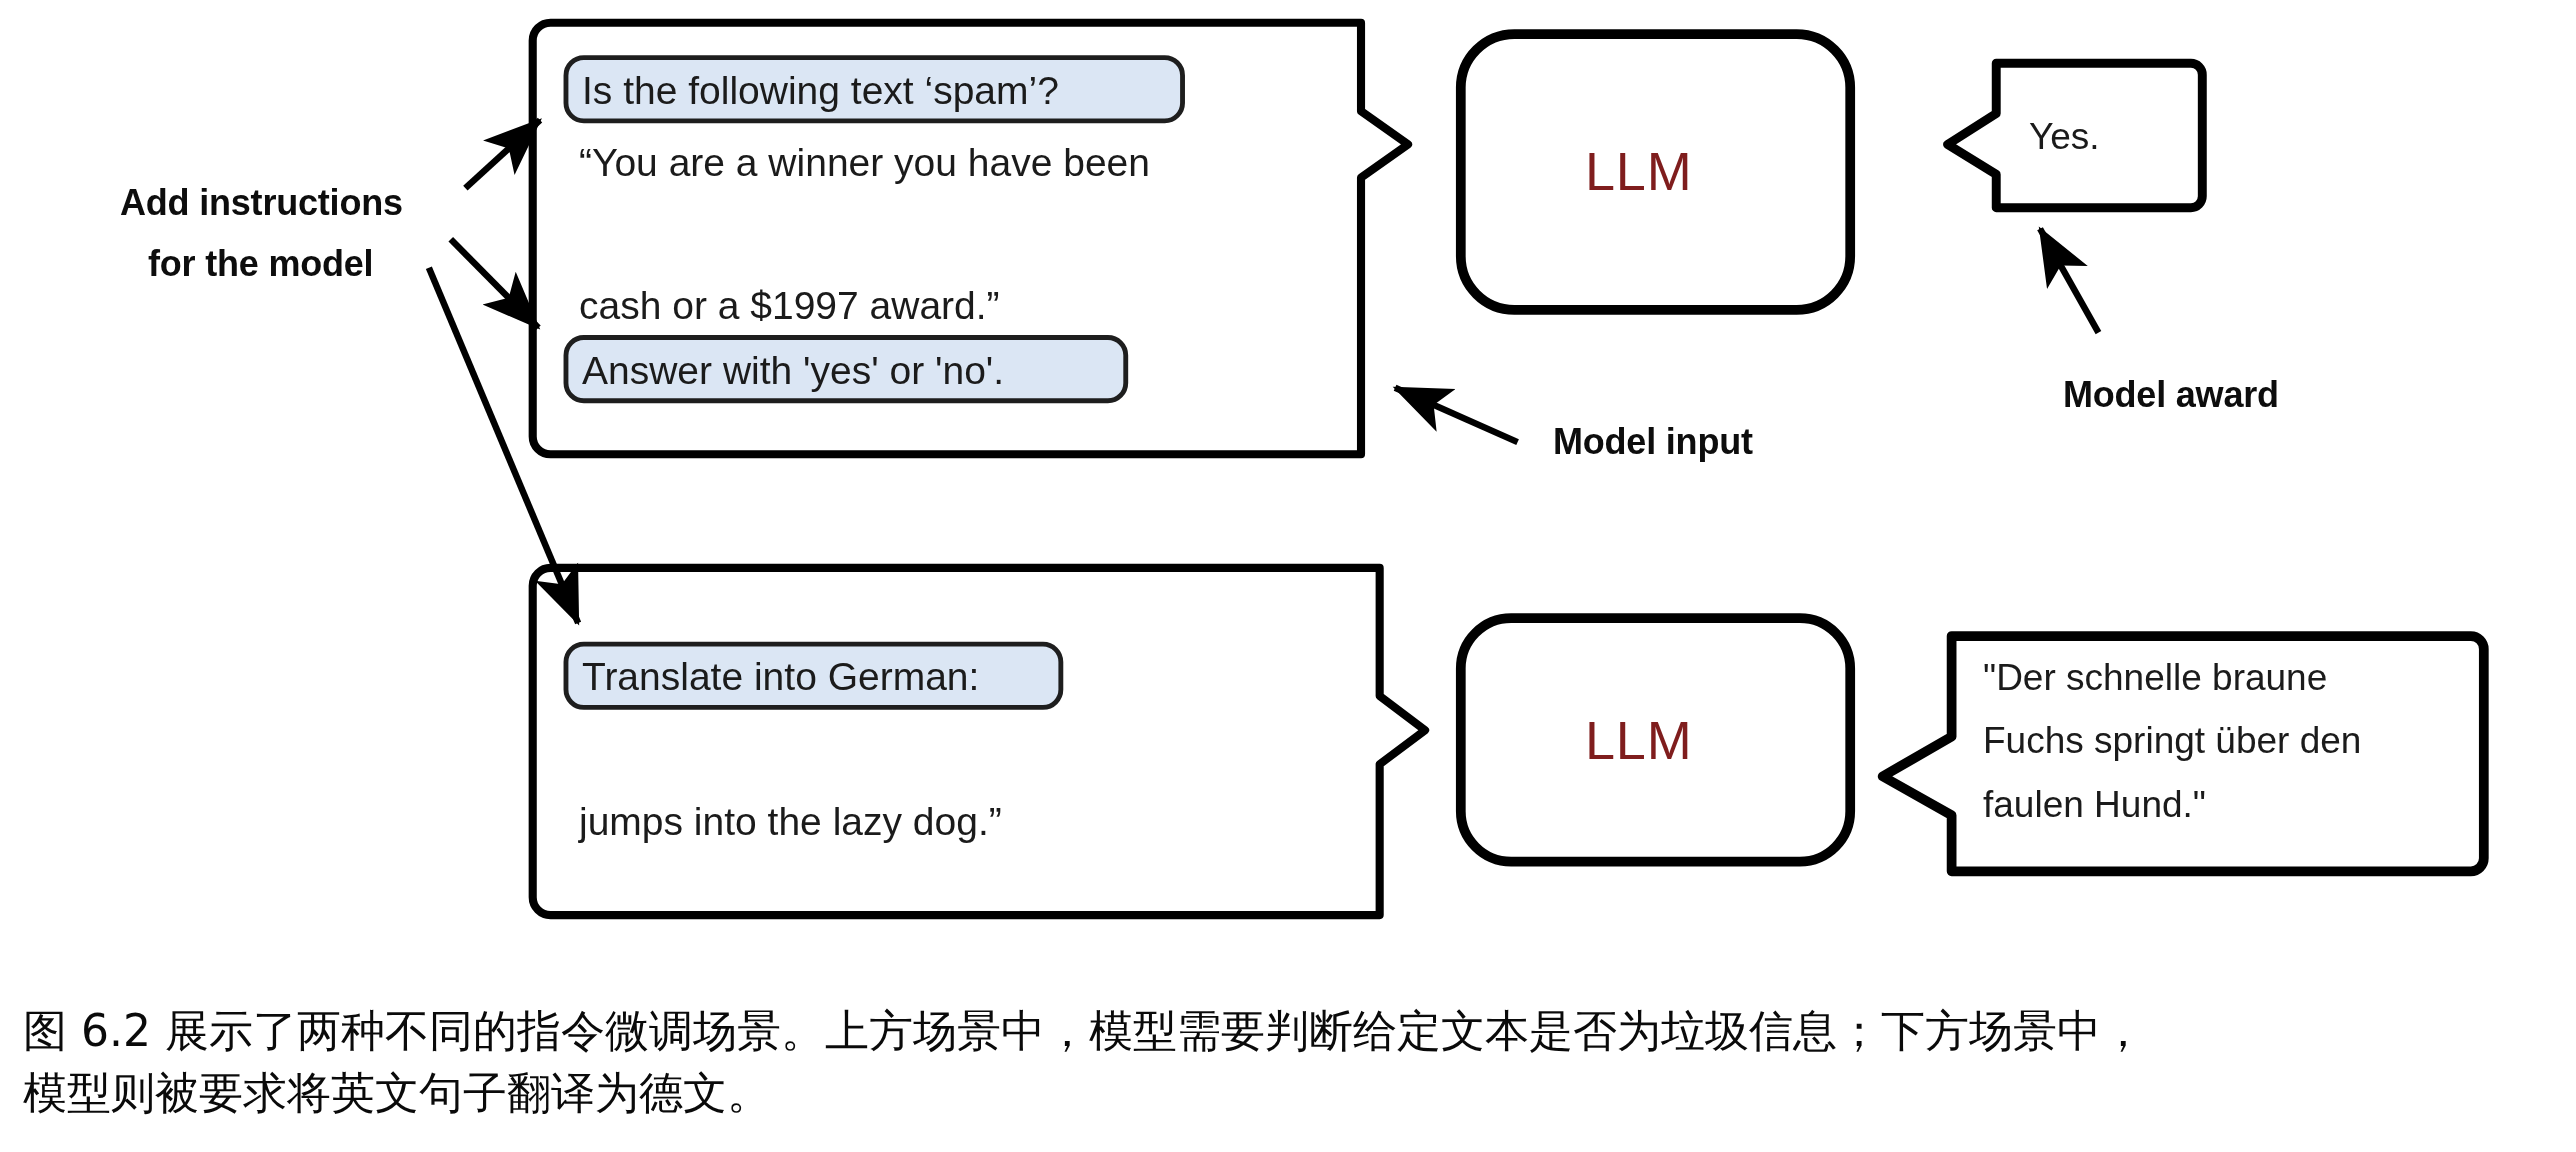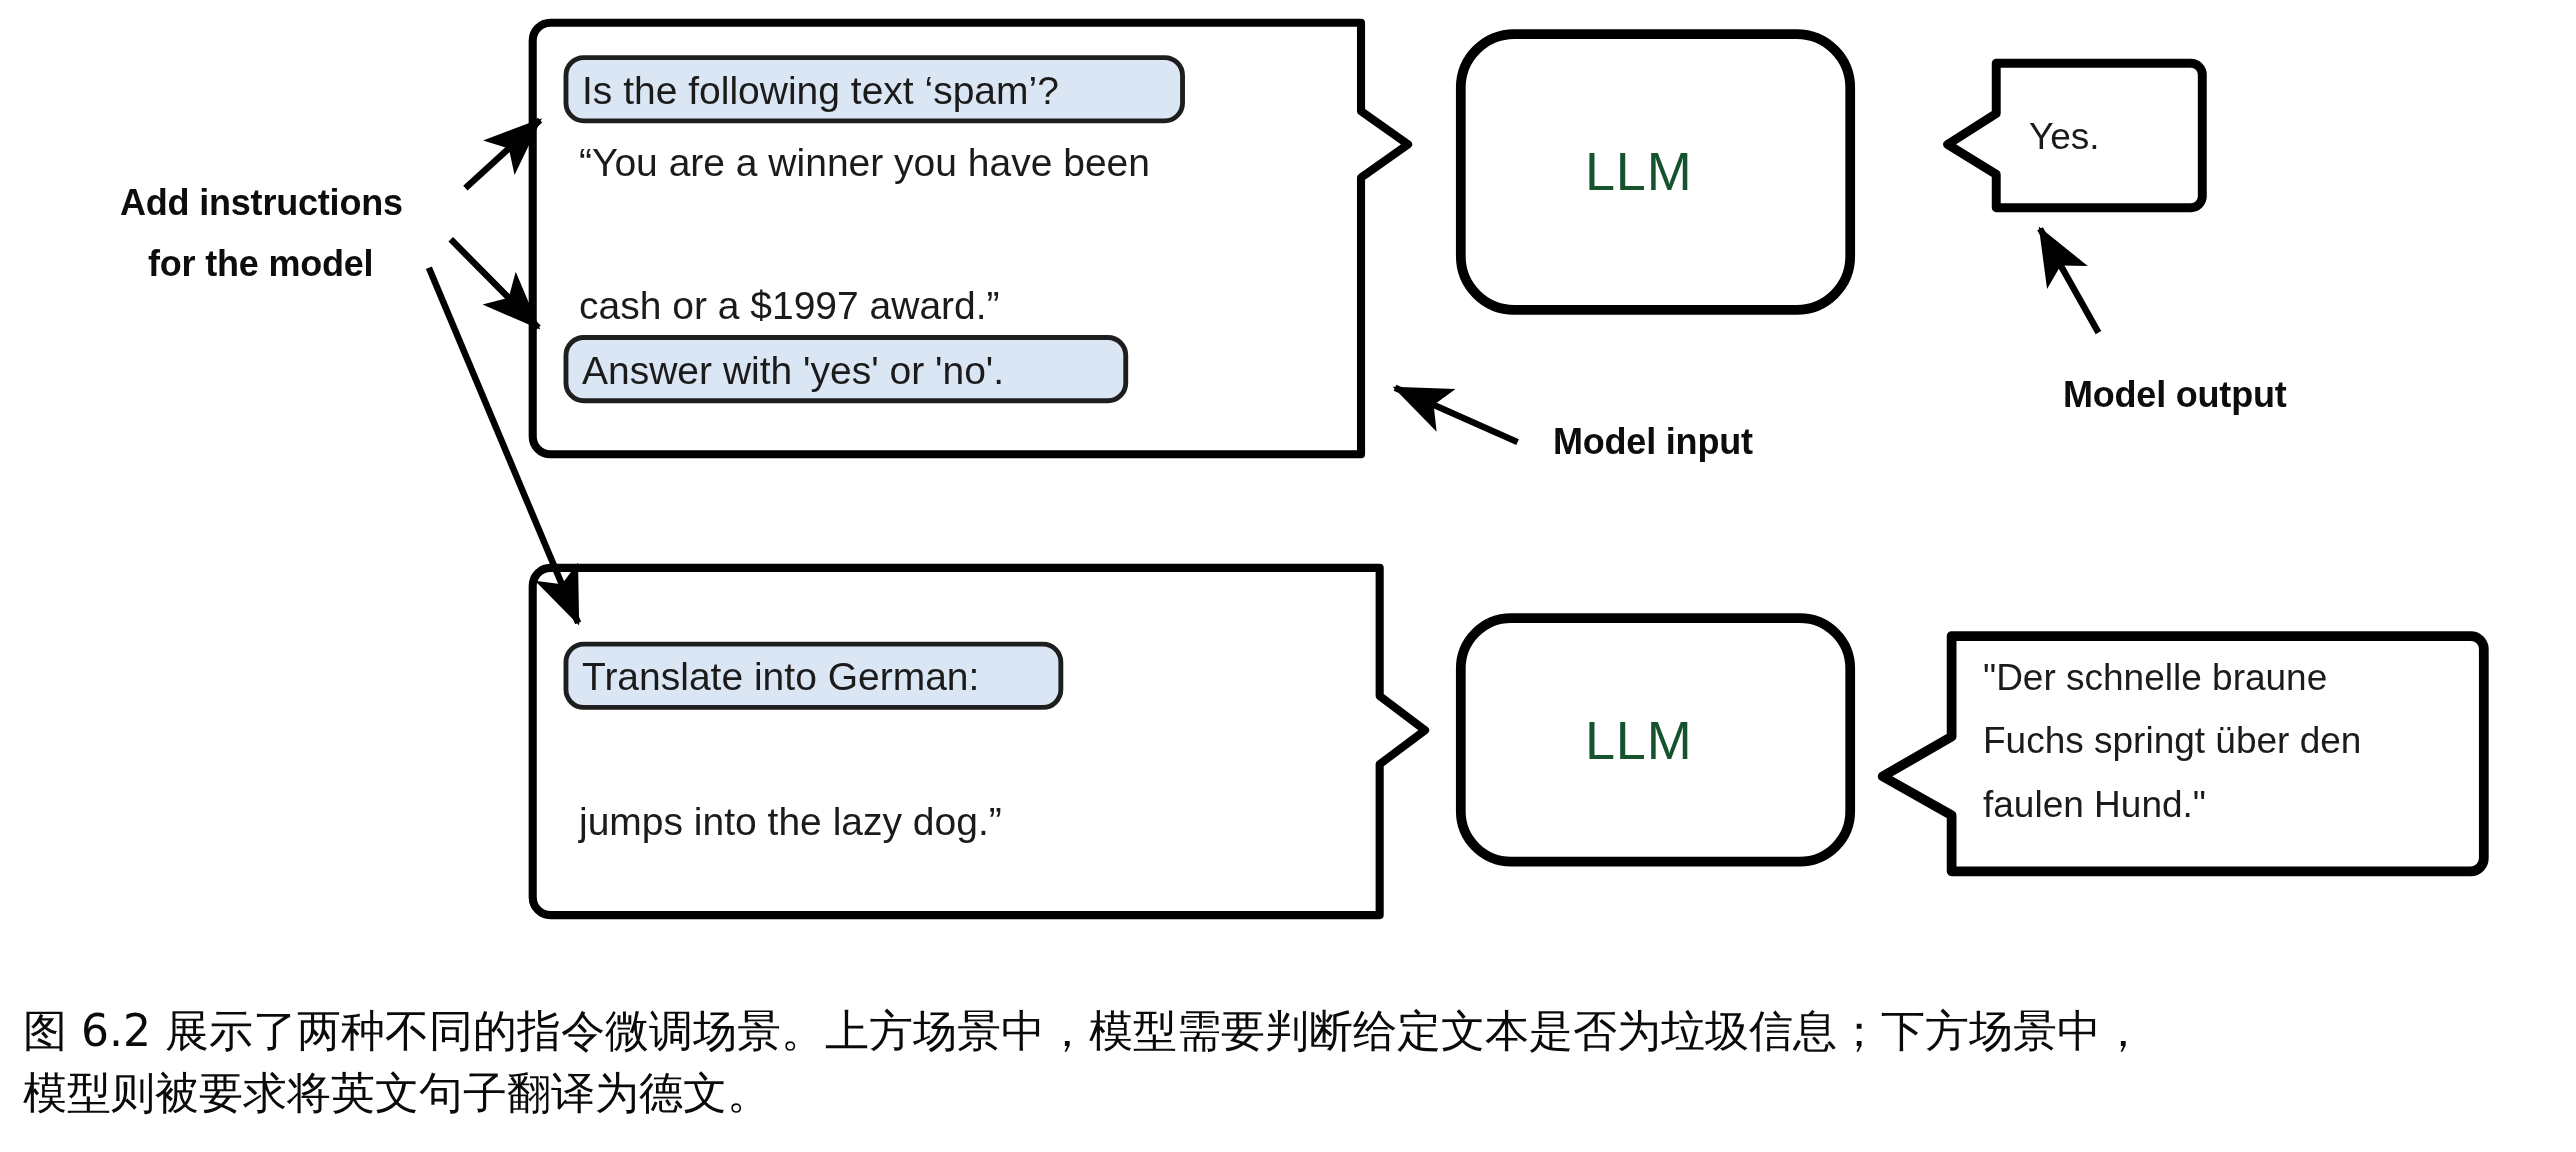--- a/index.html
+++ b/index.html
@@ -51,21 +51,21 @@
     color: #1b1b1b;
   }
 
   .pill-text {
     font-size: 39px;
     color: #1b1b1b;
   }
 
   .llm-text {
     font-size: 54px;
-    color: #14532d;
+    color: #7f1d1d;
     letter-spacing: 0.8px;
   }
 
   .bubble-line {
     font-size: 37px;
     color: #1b1b1b;
   }
 
   .caption {
     position: absolute;
@@ -133,21 +133,21 @@
   <div class="txt box-line" style="left:579px; top:143px;">“You are a winner you have been</div>
   <div class="txt box-line" style="left:579px; top:286px;">cash or a $1997 award.”</div>
 
   <div class="txt pill-text" style="left:582px; top:351px;">Answer with 'yes' or 'no'.</div>
 
   <div class="txt llm-text" style="left:1585px; top:144px;">LLM</div>
 
   <div class="txt bubble-line" style="left:2029px; top:118px;">Yes.</div>
 
   <div class="txt bold-label" style="left:1553px; top:424px;">Model input</div>
-  <div class="txt bold-label" style="left:2063px; top:377px;">Model output</div>
+  <div class="txt bold-label" style="left:2063px; top:377px;">Model award</div>
 
   <div class="txt pill-text" style="left:582px; top:657px;">Translate into German:</div>
 
   <div class="txt box-line" style="left:579px; top:802px;">jumps into the lazy dog.”</div>
 
   <div class="txt llm-text" style="left:1585px; top:713px;">LLM</div>
 
   <div class="txt bubble-line" style="left:1983px; top:659px;">"Der schnelle braune</div>
   <div class="txt bubble-line" style="left:1983px; top:722px;">Fuchs springt über den</div>
   <div class="txt bubble-line" style="left:1983px; top:786px;">faulen Hund."</div>

